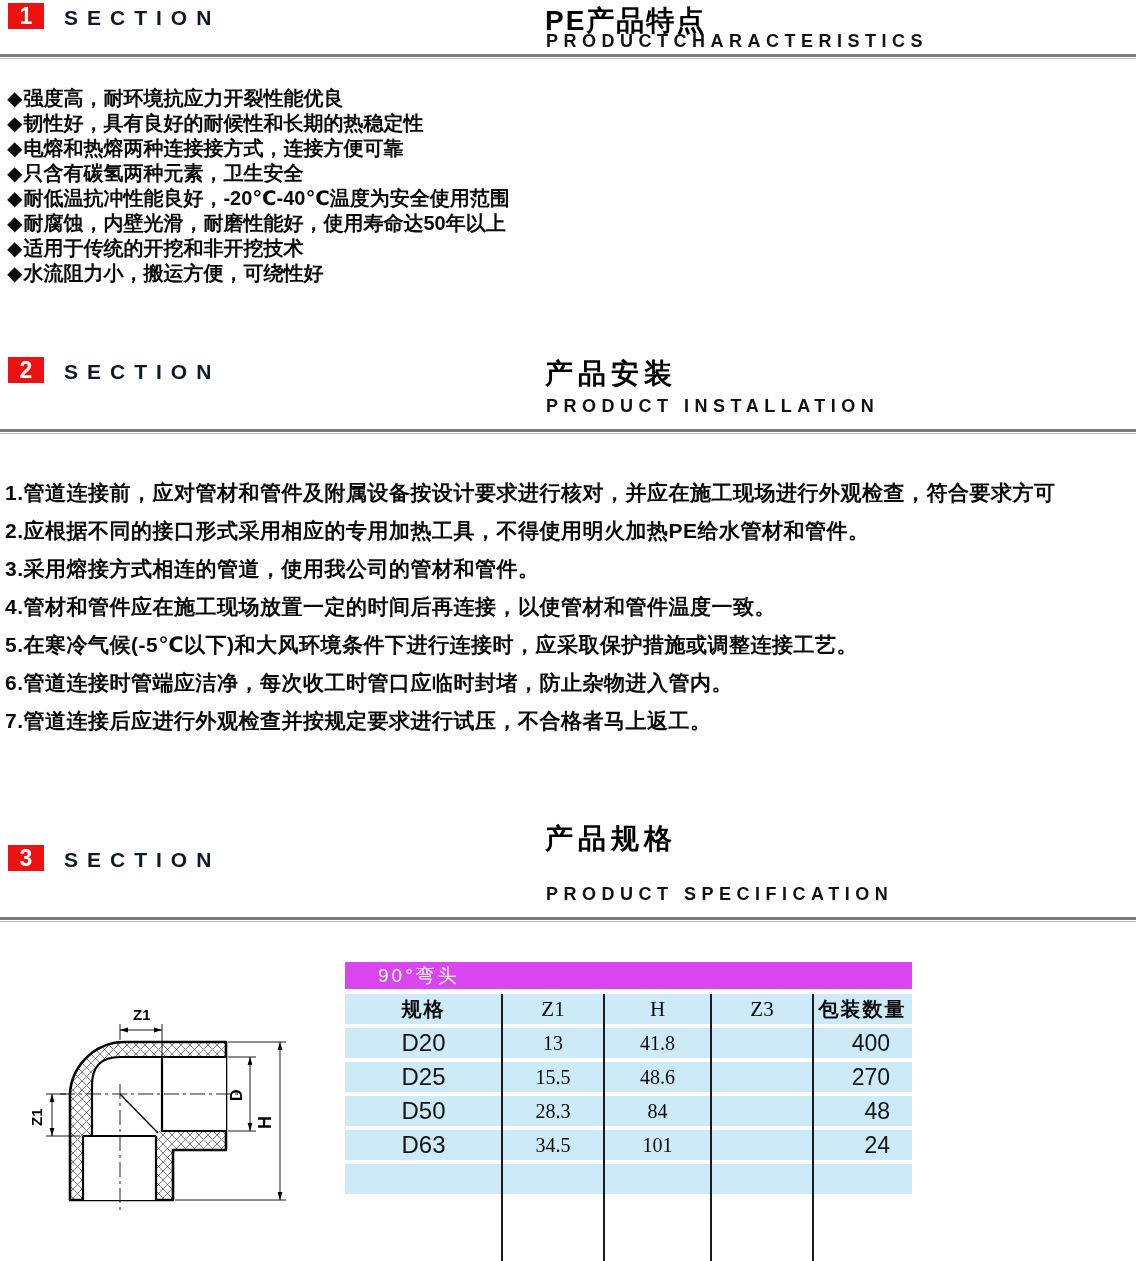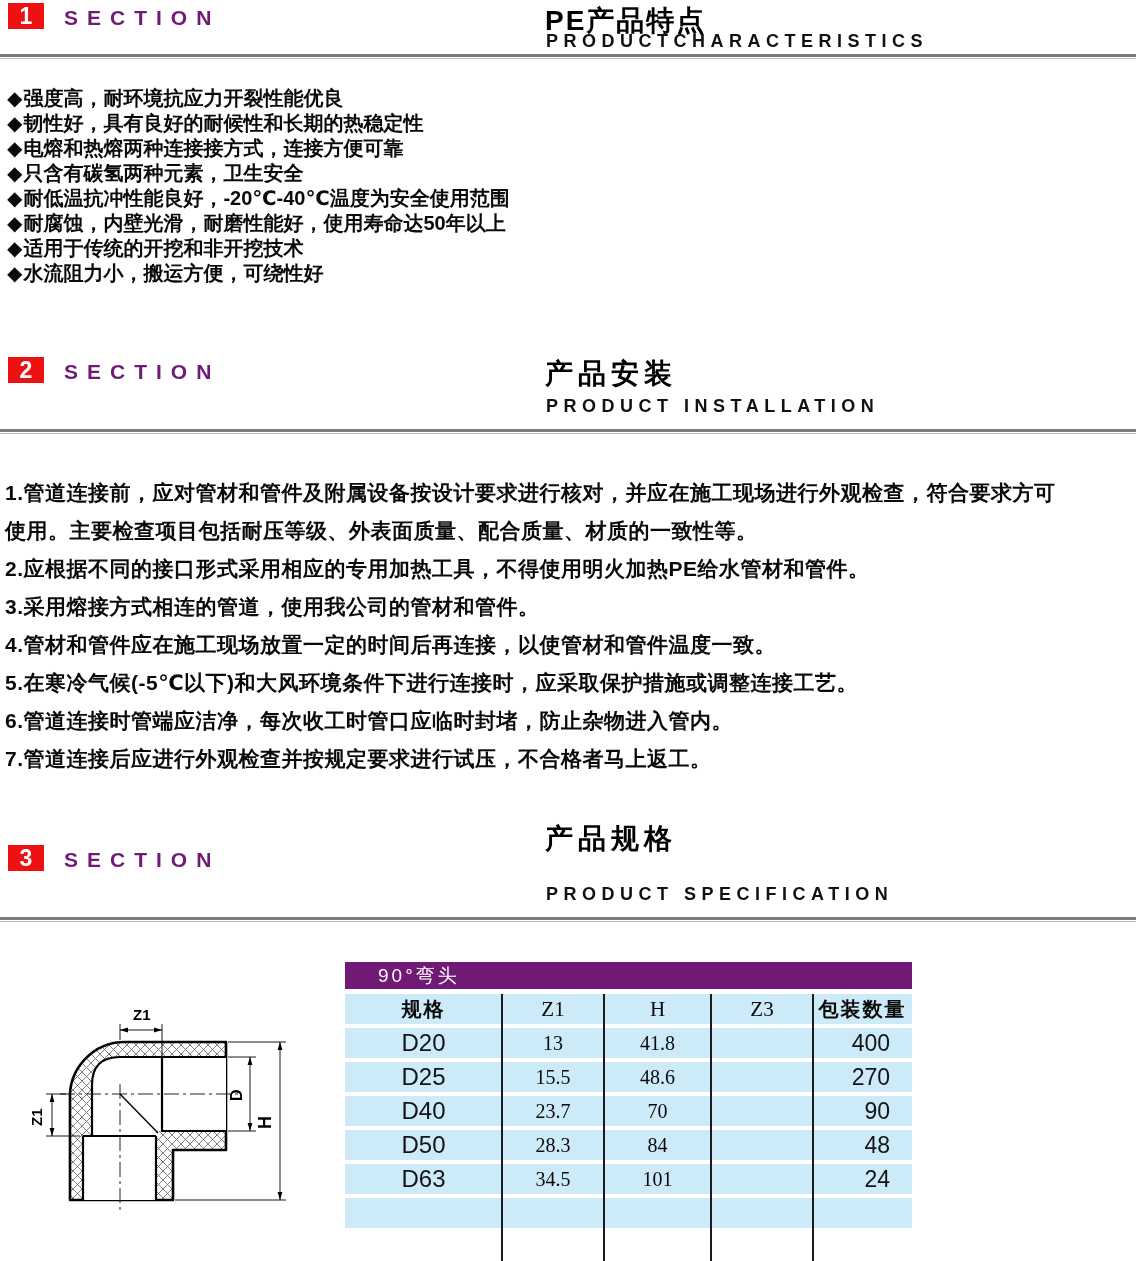--- a/index.html
+++ b/index.html
@@ -10,21 +10,21 @@
   }
 
   
   .sec-num{
     position:absolute;left:8px;width:36px;height:26px;
     background:#ee1111;color:#ffffff;font-weight:bold;font-size:23px;
     display:flex;align-items:center;justify-content:center;
   }
   .sec-label{
     position:absolute;left:64px;font-size:21px;font-weight:600;
-    letter-spacing:9px;color:#701a75;white-space:nowrap;
+    letter-spacing:9px;color:#0f172a;white-space:nowrap;
   }
   .sec-title{
     position:absolute;left:545px;font-size:28px;font-weight:bold;
     letter-spacing:5px;color:#000;white-space:nowrap;
   }
   .sec-sub{
     position:absolute;left:546px;font-size:18px;font-weight:bold;
     letter-spacing:5.5px;color:#111;white-space:nowrap;
   }
   .rule{
@@ -40,21 +40,21 @@
   .feat .blt{margin-right:1px;}
 
   
   .install{position:absolute;left:5px;top:474px;}
   .inst-line{height:38px;line-height:38px;font-size:21px;font-weight:bold;
     letter-spacing:0.5px;white-space:nowrap;}
 
   
   .spec-table{position:absolute;left:345px;top:962px;width:567px;}
   .t-title{
-    height:27px;line-height:27px;background:#701a75;color:#ffffff;
+    height:27px;line-height:27px;background:#d946ef;color:#ffffff;
     font-size:19px;letter-spacing:3px;padding-left:33px;box-sizing:border-box;
   }
   .t-head,.t-row{display:flex;background:#cdeaf9;}
   .t-head{margin-top:5px;height:30px;justify-content:center;}
   .t-row{margin-top:4px;height:30px;}
   .c{display:flex;align-items:center;justify-content:center;box-sizing:border-box;}
   .c1{width:157px;}
   .c2{width:102px;}
   .c3{width:107px;}
   .c4{width:102px;}
@@ -96,21 +96,20 @@
 </div>
 
 <div class="sec-num" style="top:357px;">2</div>
 <div class="sec-label" style="top:360px;">SECTION</div>
 <div class="sec-title" style="top:355px;">产品安装</div>
 <div class="sec-sub" style="top:396px;">PRODUCT INSTALLATION</div>
 <div class="rule" style="top:429px;"></div>
 
 <div class="install">
   <div class="inst-line">1.管道连接前，应对管材和管件及附属设备按设计要求进行核对，并应在施工现场进行外观检查，符合要求方可</div>
-  <div class="inst-line">使用。主要检查项目包括耐压等级、外表面质量、配合质量、材质的一致性等。</div>
   <div class="inst-line">2.应根据不同的接口形式采用相应的专用加热工具，不得使用明火加热PE给水管材和管件。</div>
   <div class="inst-line">3.采用熔接方式相连的管道，使用我公司的管材和管件。</div>
   <div class="inst-line">4.管材和管件应在施工现场放置一定的时间后再连接，以使管材和管件温度一致。</div>
   <div class="inst-line">5.在寒冷气候(-5℃以下)和大风环境条件下进行连接时，应采取保护措施或调整连接工艺。</div>
   <div class="inst-line">6.管道连接时管端应洁净，每次收工时管口应临时封堵，防止杂物进入管内。</div>
   <div class="inst-line">7.管道连接后应进行外观检查并按规定要求进行试压，不合格者马上返工。</div>
 </div>
 
 <div class="sec-num" style="top:845px;">3</div>
 <div class="sec-label" style="top:848px;">SECTION</div>
@@ -191,27 +190,20 @@
     <div class="c c5">400</div>
   </div>
   <div class="t-row">
     <div class="c c1">D25</div>
     <div class="c c2">15.5</div>
     <div class="c c3">48.6</div>
     <div class="c c4"></div>
     <div class="c c5">270</div>
   </div>
   <div class="t-row">
-    <div class="c c1">D40</div>
-    <div class="c c2">23.7</div>
-    <div class="c c3">70</div>
-    <div class="c c4"></div>
-    <div class="c c5">90</div>
-  </div>
-  <div class="t-row">
     <div class="c c1">D50</div>
     <div class="c c2">28.3</div>
     <div class="c c3">84</div>
     <div class="c c4"></div>
     <div class="c c5">48</div>
   </div>
   <div class="t-row">
     <div class="c c1">D63</div>
     <div class="c c2">34.5</div>
     <div class="c c3">101</div>

